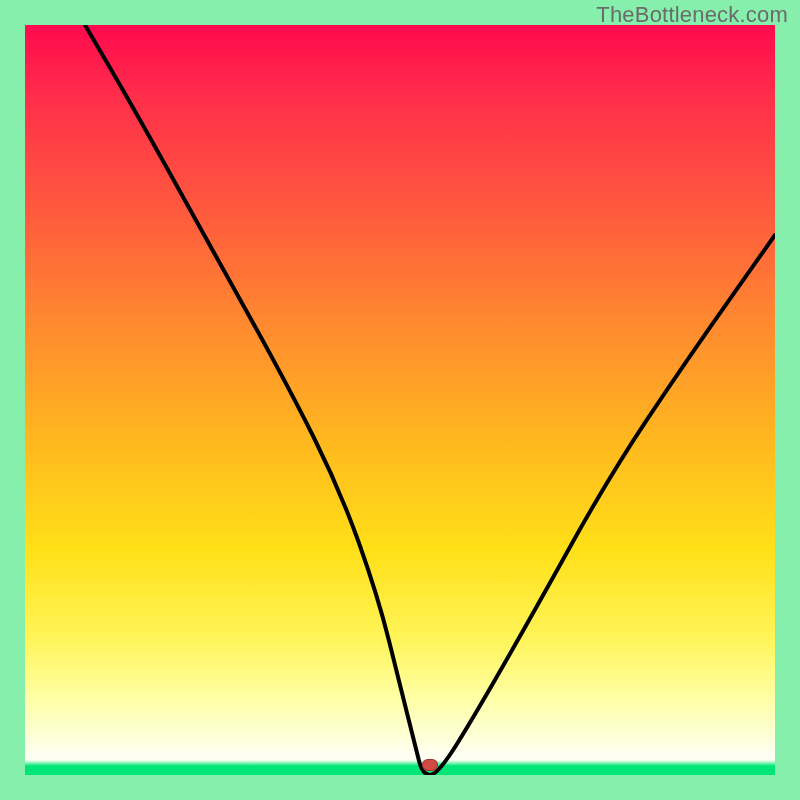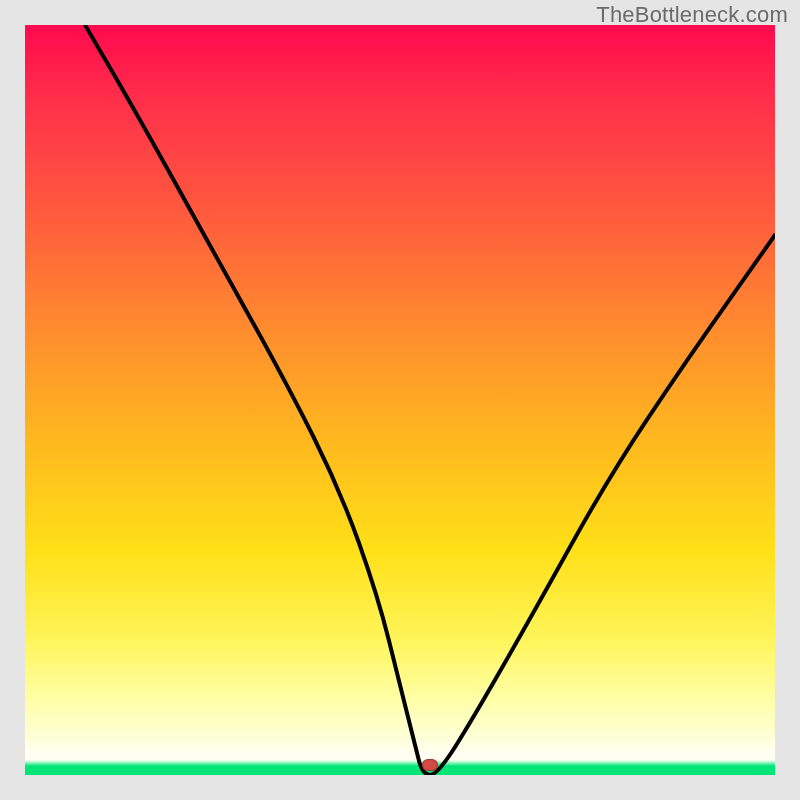--- a/index.html
+++ b/index.html
@@ -8,21 +8,21 @@
     width: 800px;
     height: 800px;
     background: #000;
     font-family: Arial, Helvetica, sans-serif;
     overflow: hidden;
   }
   .frame {
     position: relative;
     width: 800px;
     height: 800px;
-    background: #e5e5e5;
+    background: #86efac;
   }
   .watermark {
     position: absolute;
     top: 2px;
     right: 12px;
     color: #6b6b6b;
     font-size: 22px;
     font-weight: 500;
     letter-spacing: 0.2px;
     z-index: 5;

